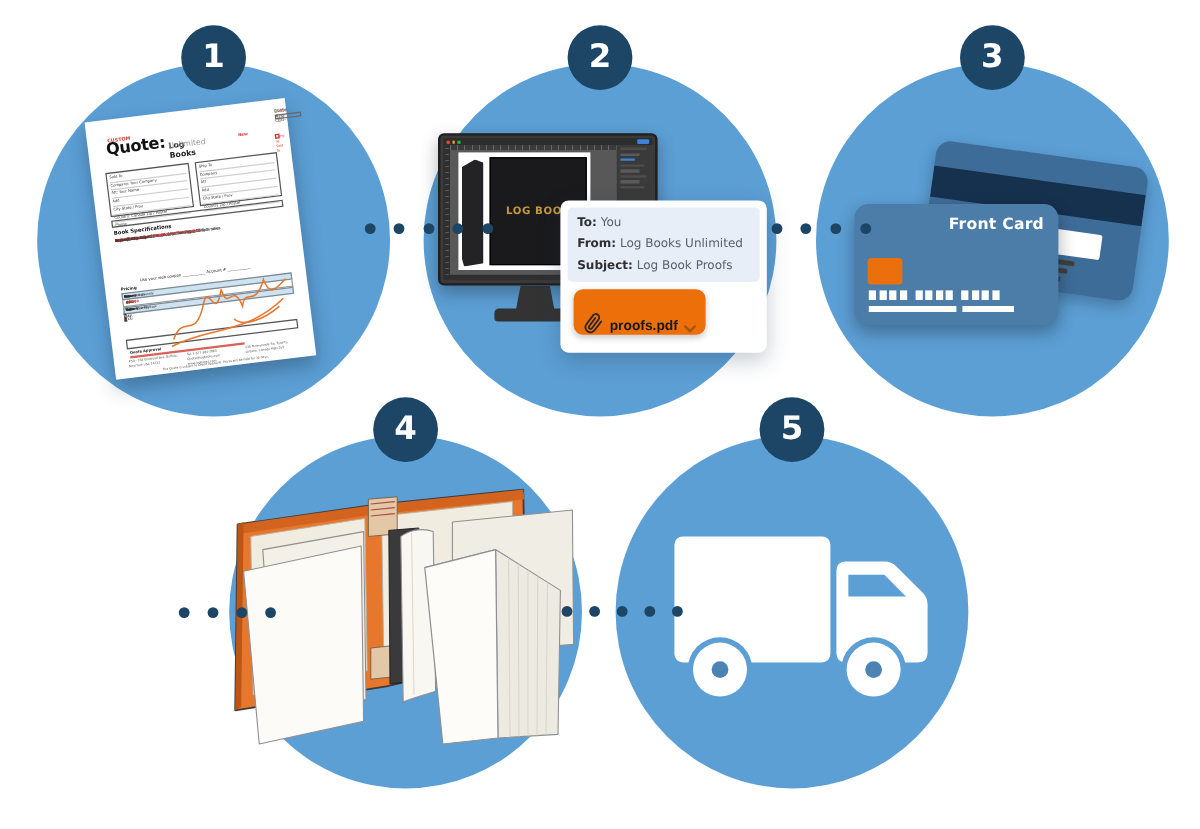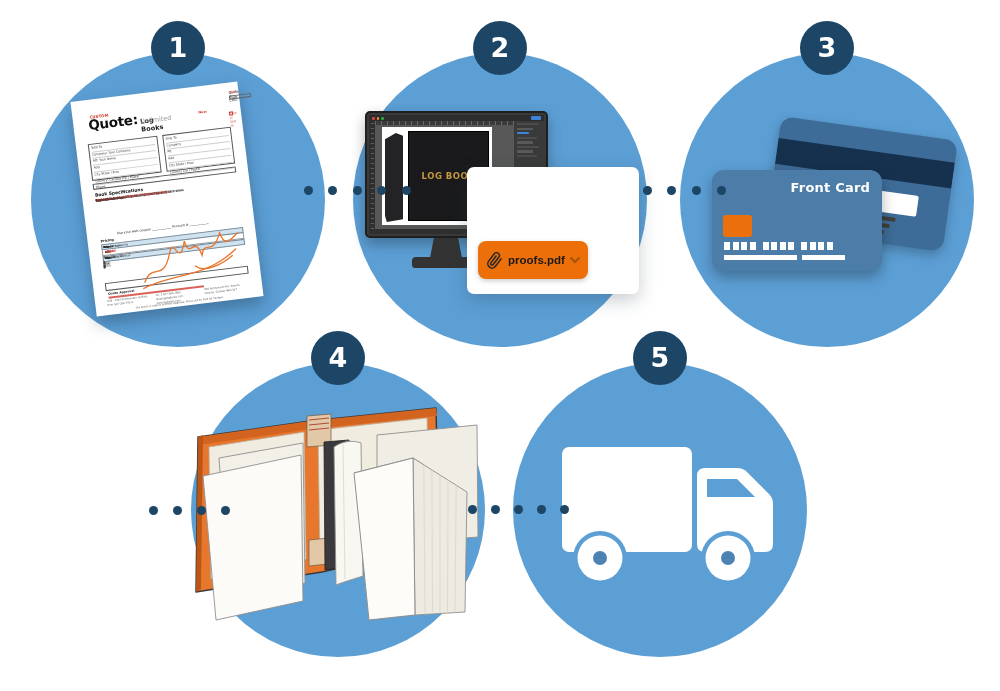--- a/index.html
+++ b/index.html
@@ -85,21 +85,21 @@
     clip-path:polygon(12% 0,88% 0,100% 100%,0 100%);}
   .m-base{position:absolute;left:59px;top:204px;width:68px;height:11px;background:#333;border-radius:4px 4px 3px 3px;}
 
   .email-card{position:absolute;left:114px;top:114px;width:172px;height:127px;background:#fff;
     border-radius:7px;box-shadow:0 6px 18px rgba(30,50,70,.25);z-index:5;}
   .email-head{position:absolute;left:6px;top:6px;width:160px;height:62px;background:#E8EEF8;
     border-radius:4px;padding:4px 8px;}
   .e-line{font-size:10px;line-height:18px;color:#5A6069;white-space:nowrap;}
   .e-line b{color:#2E2E33;font-weight:700;}
   .attach-btn{position:absolute;left:11px;top:74px;width:110px;height:38px;background:#ED6F0A;
-    border:none;border-radius:8px;display:flex;align-items:center;justify-content:center;gap:5px;
+    border:none;border-radius:8px;display:flex;align-items:flex-end;justify-content:center;gap:5px;
     cursor:pointer;box-shadow:0 2px 5px rgba(0,0,0,.2);}
   .attach-label{font-size:11.5px;font-weight:800;color:#191919;}
 
   
   .card-back{position:absolute;left:93px;top:75px;width:178px;height:112px;background:#3E6C98;
     border-radius:12px;transform:rotate(8deg);box-shadow:0 5px 12px rgba(0,0,0,.25);overflow:hidden;}
   .cb-stripe{position:absolute;left:0;top:22px;width:100%;height:26px;background:#16314E;}
   .cb-sign{position:absolute;left:103px;top:60px;width:44px;height:21px;background:#fff;border-radius:2px;}
   .cb-dash{position:absolute;left:103px;height:4px;background:#41413A;border-radius:1px;}
   .card-front{position:absolute;left:32px;top:117px;width:170px;height:101px;background:#4C7CA8;
@@ -292,20 +292,25 @@
           <div class="p-bar b2"></div>
             <div class="p-bar b3"></div>
         </div>
         <div class="ps-status"></div>
       </div>
     </div>
     <div class="m-neck"></div>
     <div class="m-base"></div>
 
     <div class="email-card">
+      <div class="email-head">
+        <div class="e-line"><b>To:</b><span> You</span></div>
+        <div class="e-line"><b>From:</b><span> Log Books Unlimited</span></div>
+        <div class="e-line"><b>Subject:</b><span> Log Book Proofs</span></div>
+      </div>
       <button class="attach-btn">
         <svg width="17" height="17" viewBox="0 0 24 24" style="transform:rotate(-8deg);">
           <path d="M21.44 11.05l-9.19 9.19a6 6 0 0 1-8.49-8.49l9.19-9.19a4 4 0 0 1 5.66 5.66l-9.2 9.19a2 2 0 0 1-2.83-2.83l8.49-8.48" fill="none" stroke="#262629" stroke-width="2.1" stroke-linecap="round" stroke-linejoin="round"></path>
         </svg>
         <span class="attach-label">proofs.pdf</span>
         <svg width="10" height="7" viewBox="0 0 10 7">
           <polyline points="1,1 5,5 9,1" fill="none" stroke="#A5540C" stroke-width="2" stroke-linecap="round"></polyline>
         </svg>
       </button>
     </div>

